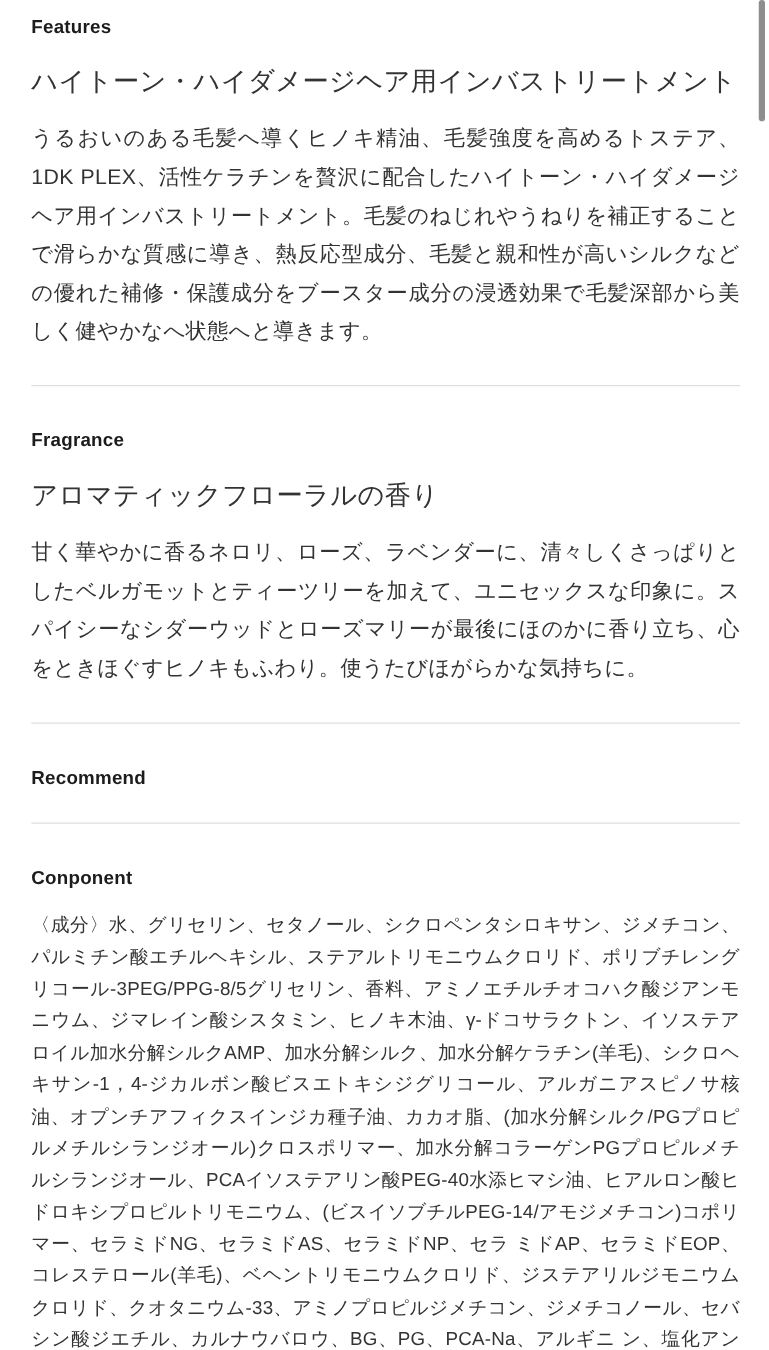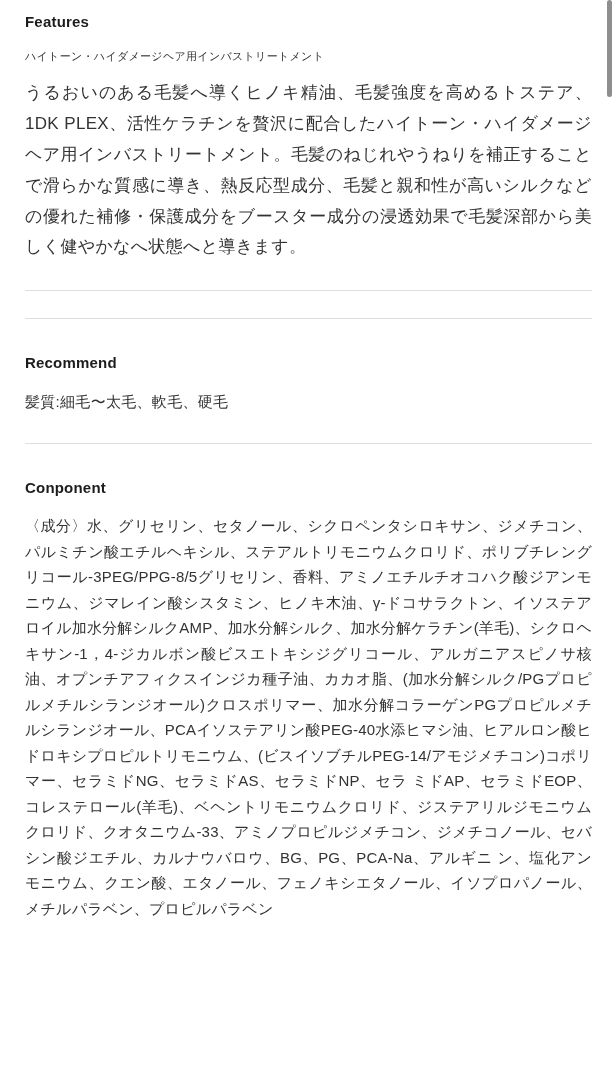--- a/index.html
+++ b/index.html
@@ -18,24 +18,25 @@
   }
   .section-title {
     font-size: 15px;
     font-weight: 700;
     color: #1c1c1c;
     letter-spacing: 0.2px;
     margin: 35px 0 17px 0;
   }
   .section:first-child .section-title { margin-top: 0; }
   .subtitle {
-    font-size: 11px;
+    font-size: 21px;
     color: #333333;
     line-height: 1.8;
     letter-spacing: 0.3px;
+    font-family: Liberation Serif, serif;
   }
   .body-text {
     font-size: 17px;
     color: #333333;
     line-height: 1.82;
     letter-spacing: 0.3px;
     margin-top: 11px;
     text-align: justify;
   }
   .rec-line {
@@ -72,26 +73,30 @@
 <div class="page">
 
   <section class="section">
     <h2 class="section-title">Features</h2>
     <p class="subtitle">ハイトーン・ハイダメージヘア用インバストリートメント</p>
     <p class="body-text">うるおいのある毛髪へ導くヒノキ精油、毛髪強度を高めるトステア、1DK PLEX、活性ケラチンを贅沢に配合したハイトーン・ハイダメージヘア用インバストリートメント。毛髪のねじれやうねりを補正することで滑らかな質感に導き、熱反応型成分、毛髪と親和性が高いシルクなどの優れた補修・保護成分をブースター成分の浸透効果で毛髪深部から美しく健やかなへ状態へと導きます。</p>
   </section>
 
   <hr class="divider">
 
+  <section class="section">
+    <h2 class="section-title">Fragrance</h2>
+    <p class="subtitle">アロマティックフローラルの香り</p>
+    <p class="body-text">甘く華やかに香るネロリ、ローズ、ラベンダーに、清々しくさっぱりとしたベルガモットとティーツリーを加えて、ユニセックスな印象に。スパイシーなシダーウッドとローズマリーが最後にほのかに香り立ち、心をときほぐすヒノキもふわり。使うたびほがらかな気持ちに。</p>
+  </section>
 
   <hr class="divider">
 
   <section class="section">
     <h2 class="section-title">Recommend</h2>
-    <p class="rec-line">髪質:細毛〜太毛、軟毛、硬毛</p>
   </section>
 
   <hr class="divider">
 
   <section class="section">
     <h2 class="section-title">Conponent</h2>
     <p class="ingredients">〈成分〉水、グリセリン、セタノール、シクロペンタシロキサン、ジメチコン、パルミチン酸エチルヘキシル、ステアルトリモニウムクロリド、ポリブチレングリコール-3PEG/PPG-8/5グリセリン、香料、アミノエチルチオコハク酸ジアンモニウム、ジマレイン酸シスタミン、ヒノキ木油、γ-ドコサラクトン、イソステアロイル加水分解シルクAMP、加水分解シルク、加水分解ケラチン(羊毛)、シクロヘキサン-1，4-ジカルボン酸ビスエトキシジグリコール、アルガニアスピノサ核油、オプンチアフィクスインジカ種子油、カカオ脂、(加水分解シルク/PGプロピルメチルシランジオール)クロスポリマー、加水分解コラーゲンPGプロピルメチルシランジオール、PCAイソステアリン酸PEG-40水添ヒマシ油、ヒアルロン酸ヒドロキシプロピルトリモニウム、(ビスイソブチルPEG-14/アモジメチコン)コポリマー、セラミドNG、セラミドAS、セラミドNP、セラ ミドAP、セラミドEOP、コレステロール(羊毛)、ベヘントリモニウムクロリド、ジステアリルジモニウムクロリド、クオタニウム-33、アミノプロピルジメチコン、ジメチコノール、セバシン酸ジエチル、カルナウバロウ、BG、PG、PCA-Na、アルギニ ン、塩化アンモニウム、クエン酸、エタノール、フェノキシエタノール、イソプロパノール、メチルパラベン、プロピルパラベン</p>
   </section>
 
   <div class="scrollbar-thumb"></div>

